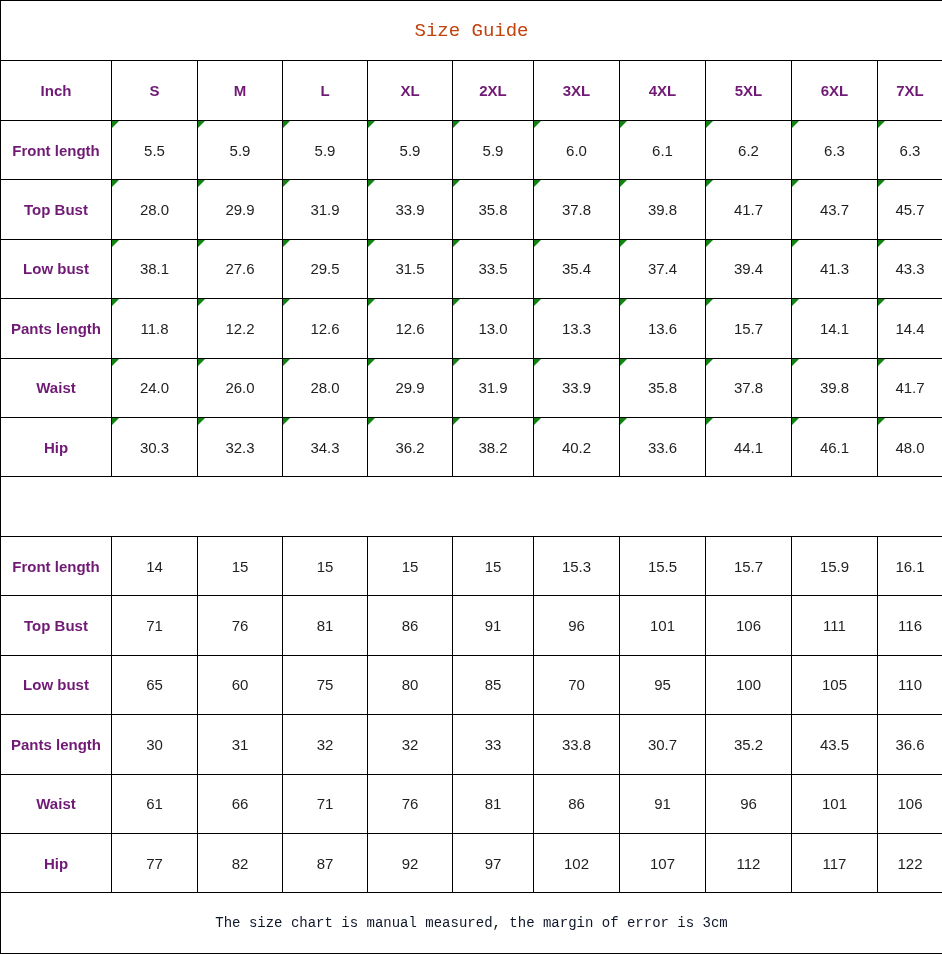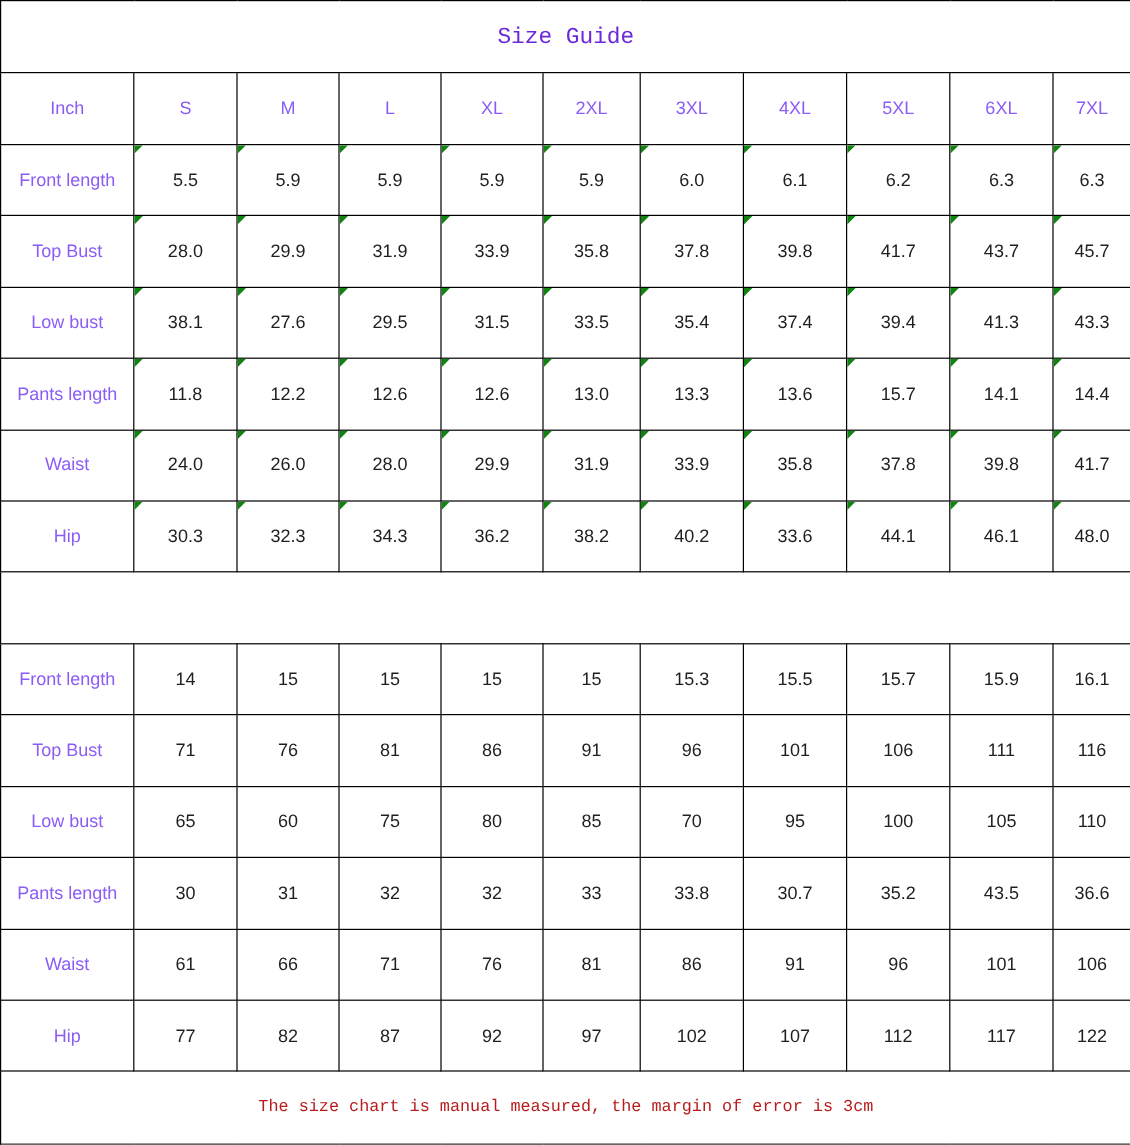--- a/index.html
+++ b/index.html
@@ -31,33 +31,33 @@
   }
   tr { height: 56px; }
   tr.title-row { height: 57px; }
   tr.footer-row { height: 57px; }
   tr.gap-row { height: 56px; }
 
   .title-cell {
     font-family: "Liberation Mono", "DejaVu Sans Mono", monospace;
     font-size: 19px;
     font-weight: normal;
-    color: #6d28d9;
+    color: #c2410c;
     border-bottom: 1px solid var(--border, #000);
   }
   .footer-cell {
     font-family: "Liberation Mono", "DejaVu Sans Mono", monospace;
     font-size: 14px;
-    color: #b91c1c;
+    color: #0f172a;
     border-bottom: 2px solid var(--border, #000);
   }
   th.unit-cell, th.size-cell, th.label-cell {
-    font-weight: normal;
+    font-weight: bold;
     font-size: 15px;
-    color: #8b5cf6;
+    color: #701a75;
   }
   td.value-cell {
     font-size: 15px;
     font-weight: normal;
     color: #1f1f1f;
   }
   span.flag {
     position: absolute;
     top: 0;
     left: 0;

